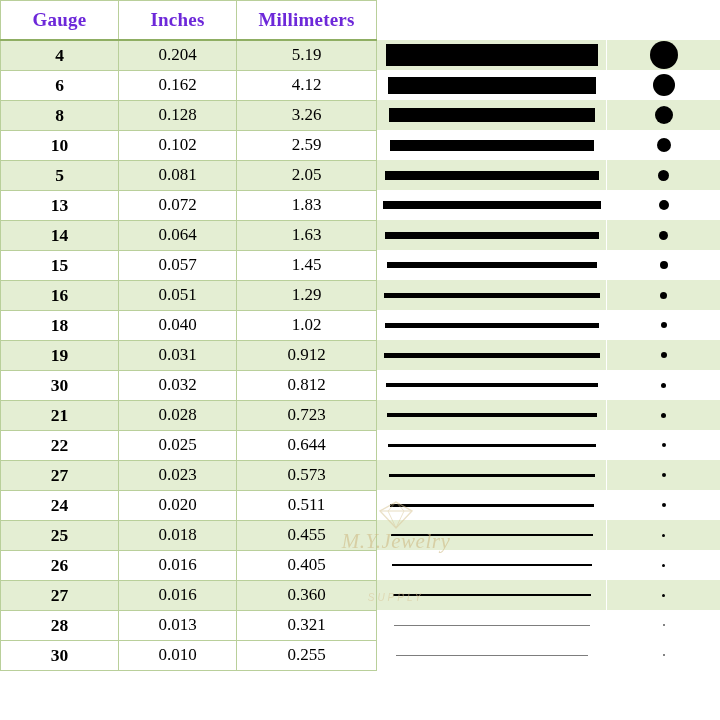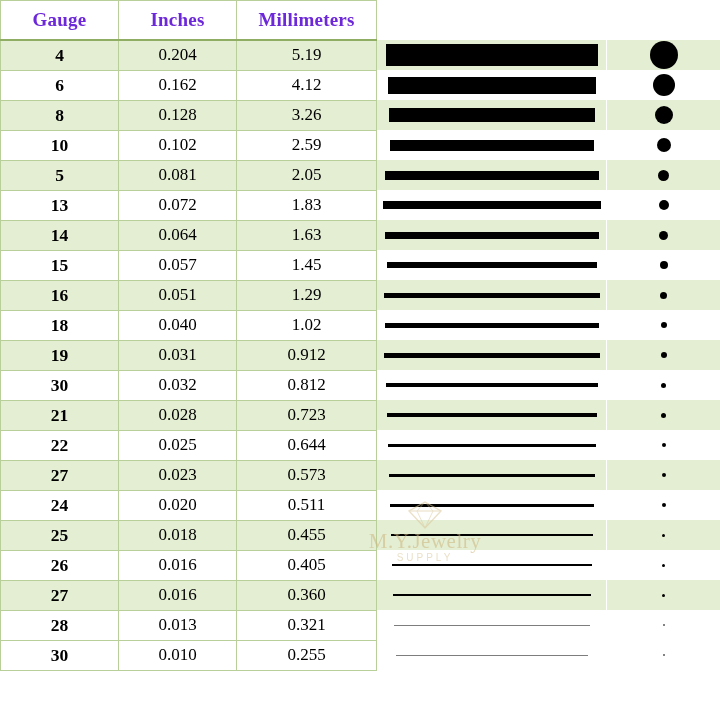--- a/index.html
+++ b/index.html
@@ -71,42 +71,44 @@
   td.dot-cell { position: relative; }
   .dot {
     background: #000000;
     border-radius: 50%;
     margin: 0 auto;
   }
 
   
   #watermark {
     position: absolute;
-    left: 335px;
+    left: 306px;
     top: 500px;
     width: 180px;
     height: 90px;
     pointer-events: none;
     z-index: 5;
     opacity: 0.55;
+    font-style: italic;
   }
   #watermark .wm-text {
     font-family: "Liberation Serif", serif;
     font-size: 21px;
     color: #cdb77f;
     letter-spacing: 0.5px;
     text-align: center;
     line-height: 1.05;
   }
   #watermark .wm-sub {
     font-family: "Liberation Sans", sans-serif;
     font-size: 10px;
     letter-spacing: 3px;
     color: #d9c79a;
     text-align: center;
+    margin-top: 40px;
   }
   #watermark svg { display: block; margin: 0 auto; }
 </style>
 </head>
 <body>
 
 <table id="gauge-table">
   <colgroup>
     <col class="c-gauge">
     <col class="c-inches">

